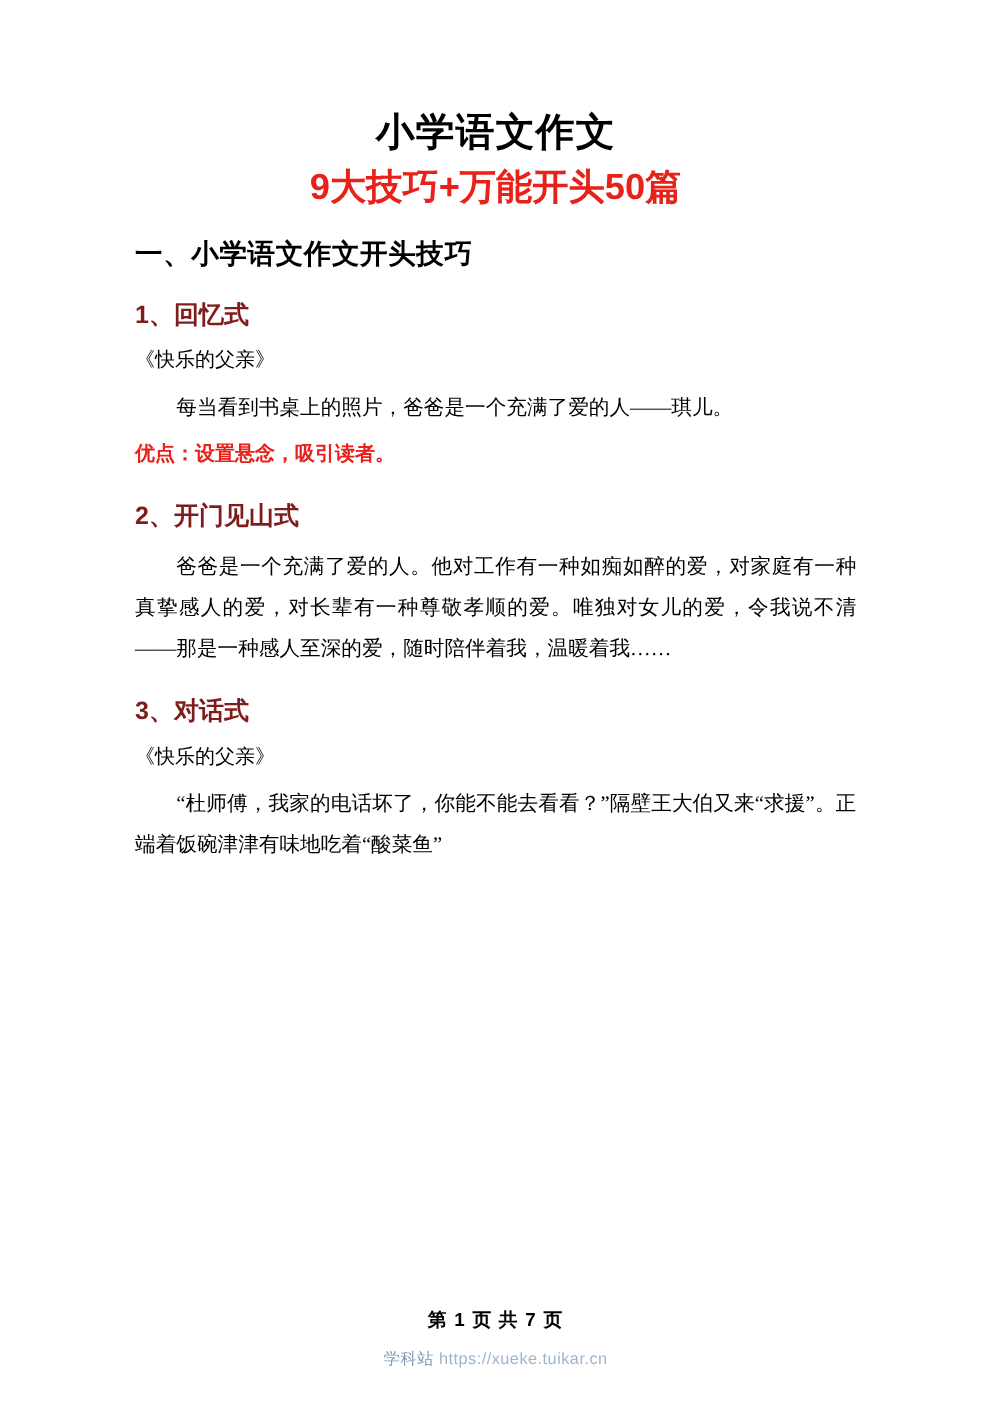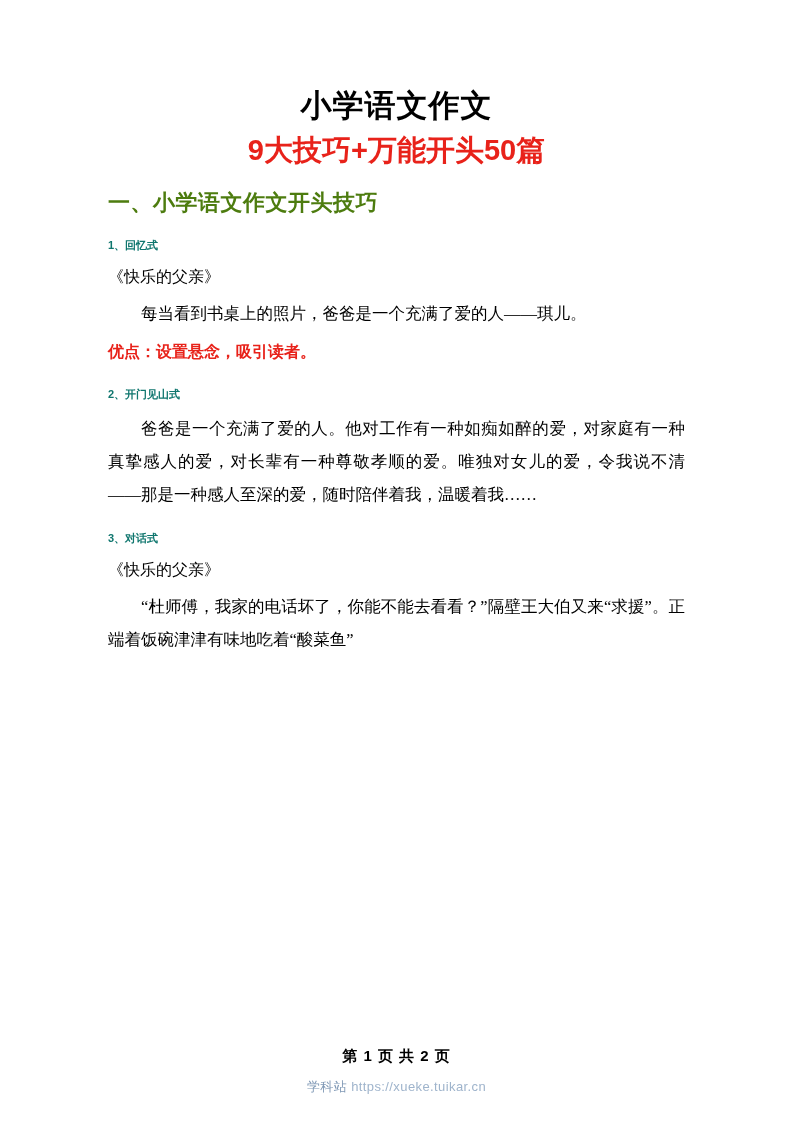--- a/index.html
+++ b/index.html
@@ -38,29 +38,29 @@
     font-weight: bold;
     font-size: 29px;
     color: #e8221a;
     margin: 0 0 18px 0;
     line-height: 1.3;
   }
   .section-heading {
     font-family: "Liberation Sans", "DejaVu Sans", sans-serif;
     font-weight: bold;
     font-size: 22px;
-    color: #4d7c0f;
+    color: #000000;
     margin: 16px 0 20px 0;
     letter-spacing: 0.5px;
   }
   .item-title {
     font-family: "Liberation Sans", "DejaVu Sans", sans-serif;
     font-weight: bold;
-    font-size: 11px;
-    color: #0f766e;
+    font-size: 20px;
+    color: #7f1d1d;
     margin: 20px 0 10px 0;
   }
   .work-title {
     font-size: 16px;
     color: #000000;
     margin: 0 0 6px 0;
     line-height: 1.75;
   }
   .para {
     font-size: 16.5px;
@@ -126,20 +126,20 @@
     <div class="item-title">2、开门见山式</div>
     <p class="para">爸爸是一个充满了爱的人。他对工作有一种如痴如醉的爱，对家庭有一种真挚感人的爱，对长辈有一种尊敬孝顺的爱。唯独对女儿的爱，令我说不清——那是一种感人至深的爱，随时陪伴着我，温暖着我……</p>
   </div>
 
   <div>
     <div class="item-title">3、对话式</div>
     <div class="work-title">《快乐的父亲》</div>
     <p class="para">“杜师傅，我家的电话坏了，你能不能去看看？”隔壁王大伯又来“求援”。正端着饭碗津津有味地吃着“酸菜鱼”</p>
   </div>
 
-  <div class="footer">第 1 页 共 2 页</div>
+  <div class="footer">第 1 页 共 7 页</div>
 
   <div class="watermark">
     <span class="wm-brand">学科站</span>
     <span>https://xueke.tuikar.cn</span>
   </div>
 
 </div>
 
 </body></html>

